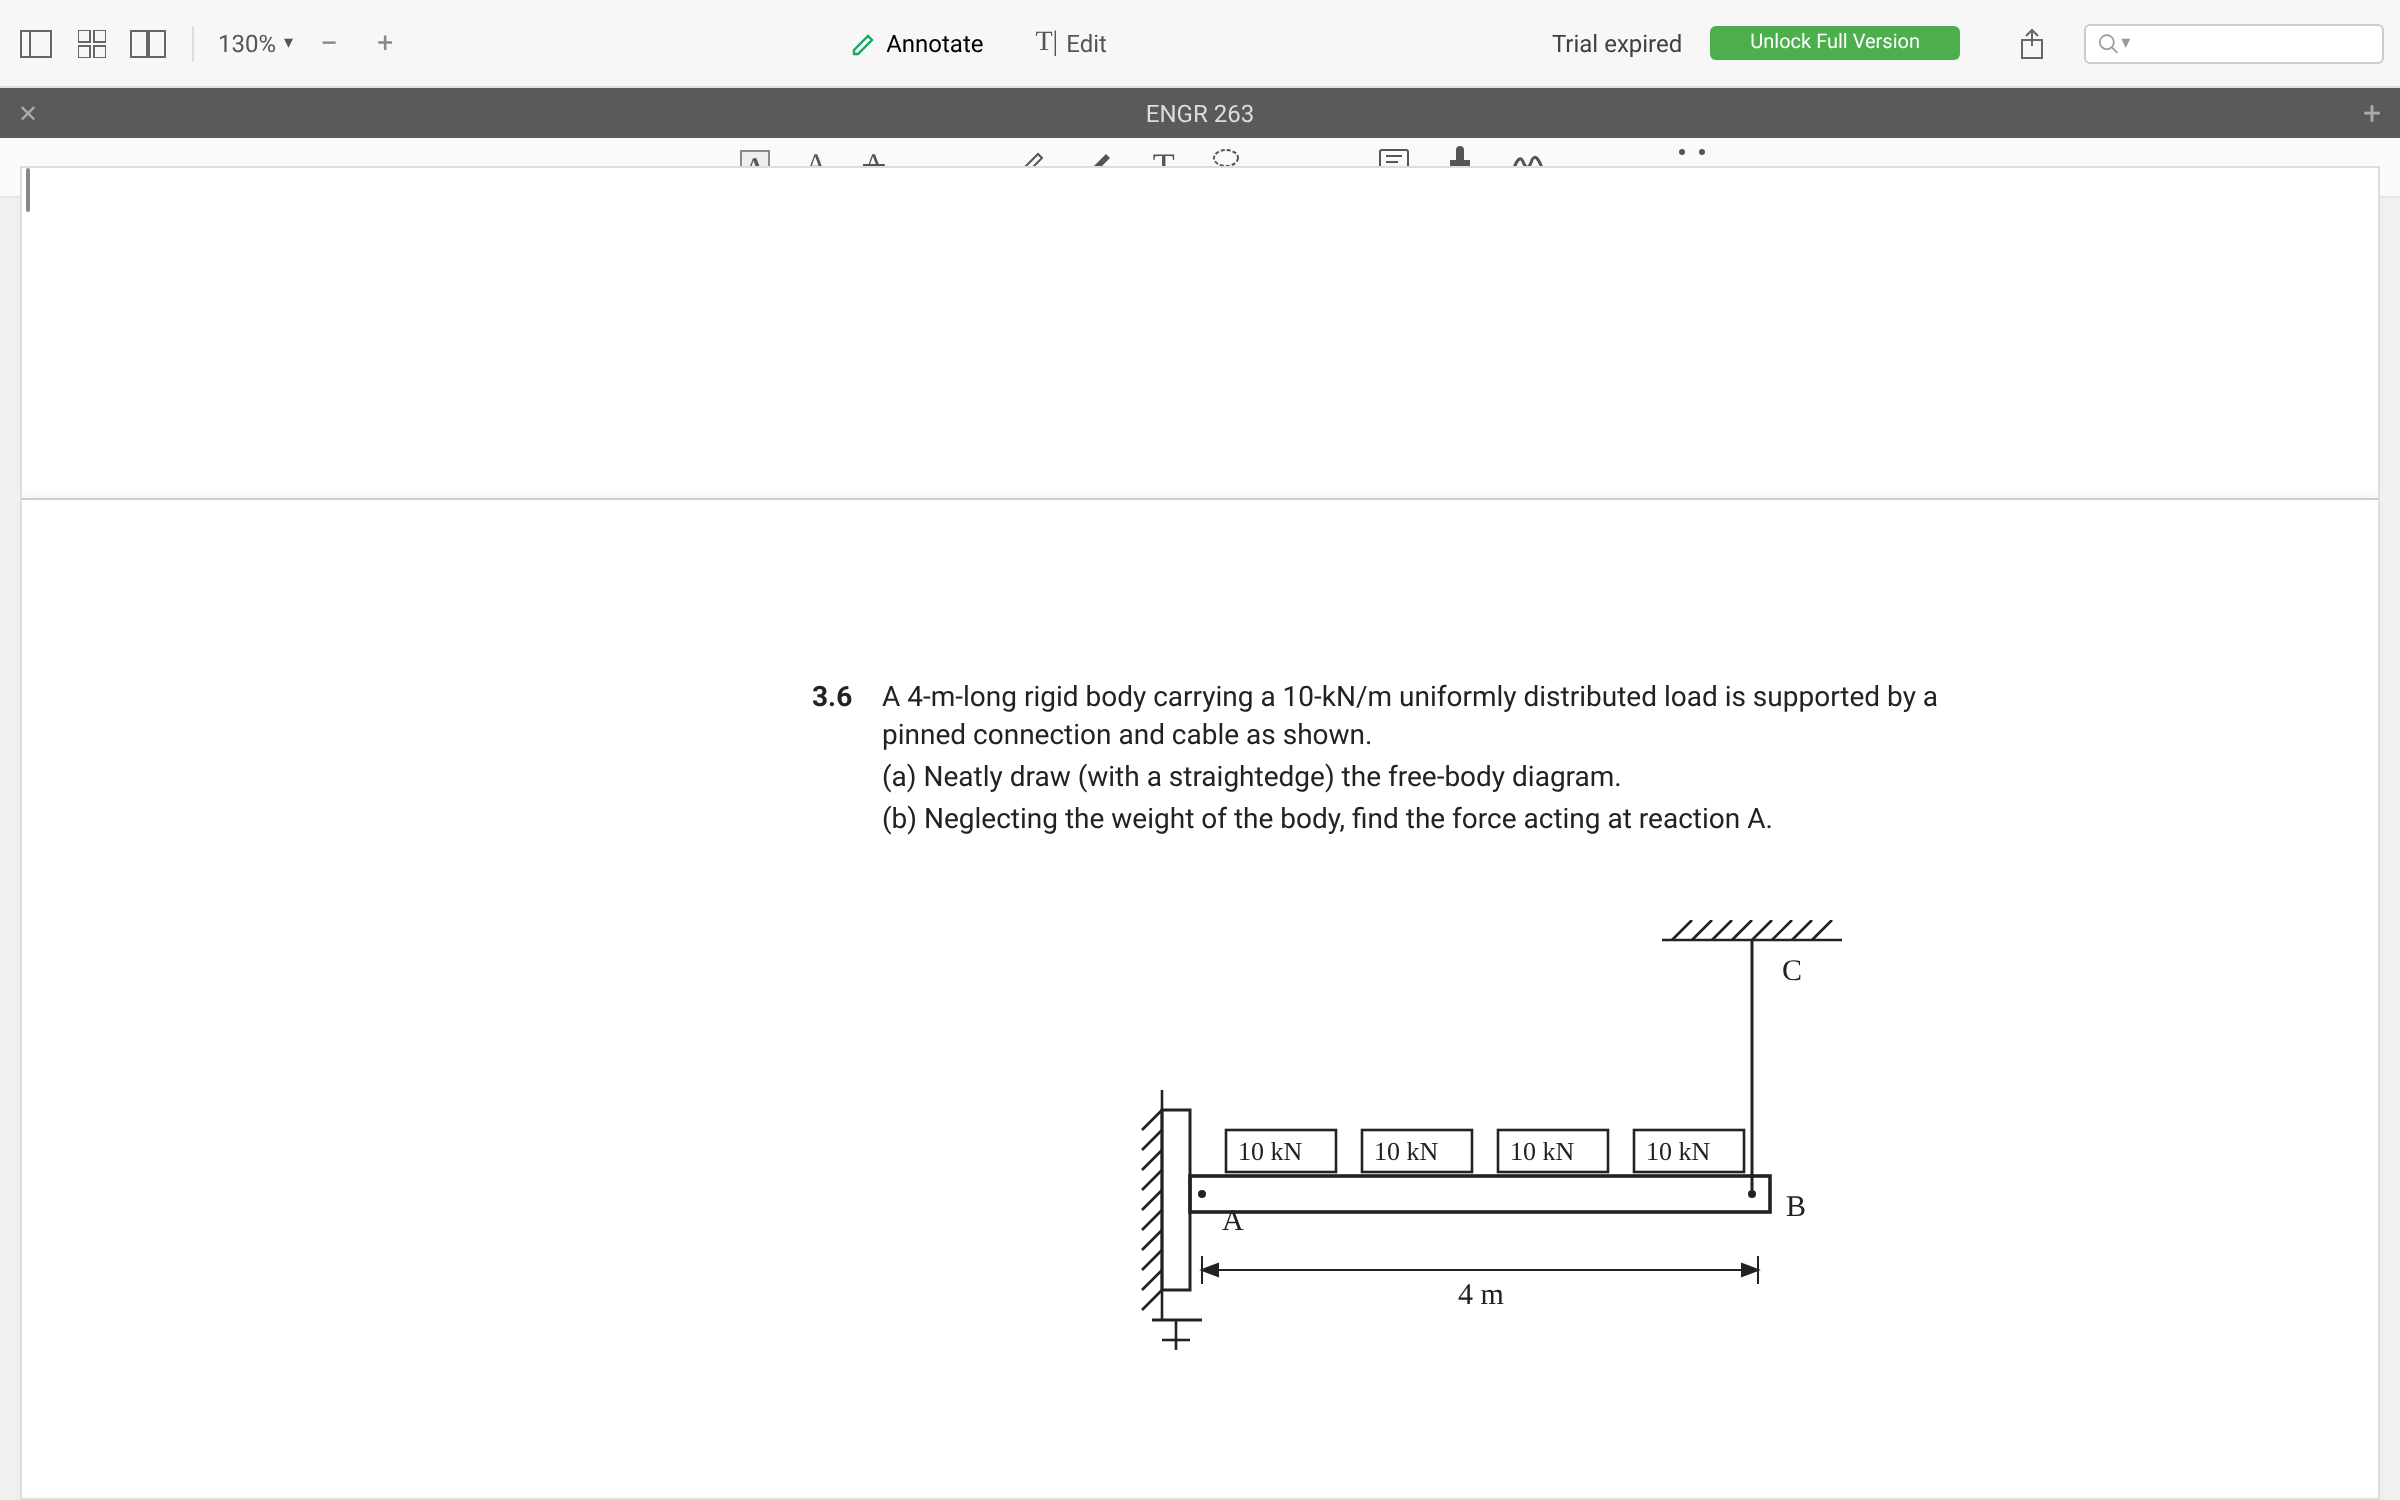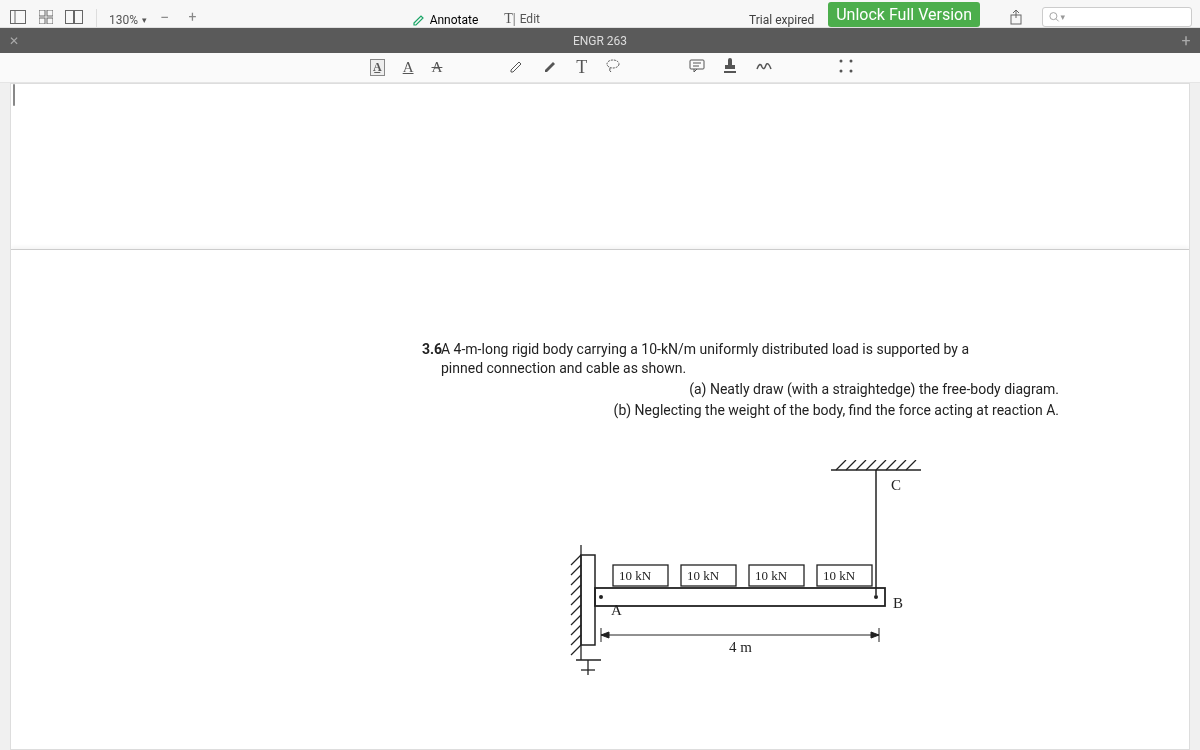--- a/index.html
+++ b/index.html
@@ -1,50 +1,50 @@
 <!DOCTYPE html>
 <html><head>
 <meta charset="utf-8">
 <style>
 * { margin:0; padding:0; box-sizing:border-box; font-family:-apple-system,BlinkMacSystemFont,"Segoe UI",Roboto,sans-serif; }
 body { background:#f0f0f0; width:1200px; height:750px; overflow:hidden; position:relative; }
 
-.topbar { height:28px; background:#f7f7f7; border-bottom:1px solid #e0e0e0; display:flex; align-items:flex-end; padding:0 8px; gap:8px; font-size:12px; color:#555; }
+.topbar { height:44px; background:#f7f7f7; border-bottom:1px solid #e0e0e0; display:flex; align-items:center; padding:0 8px; gap:8px; font-size:12px; color:#555; }
 .topbar .iconbtn { width:20px; height:20px; display:flex; align-items:center; justify-content:center; cursor:pointer; }
 .topbar .sep { width:1px; height:18px; background:#ddd; margin:0 4px; }
 .zoom { display:flex; align-items:center; gap:4px; }
 .zoom-val { font-size:12px; }
 .chev { font-size:9px; }
 .spacer { flex:1; }
 .annotate { color:#000000; display:flex; align-items:center; gap:4px; cursor:pointer; }
 .editbtn { display:flex; align-items:center; gap:4px; cursor:pointer; margin-left:18px; }
 .trial { color:#404040; font-size:12px; margin-right:6px; }
-.unlock { background:#4cae4c; color:#fff; border:none; border-radius:3px; padding:3px 8px; font-size:16px; cursor:pointer; }
+.unlock { background:#4cae4c; color:#fff; border:none; border-radius:3px; padding:3px 20px; font-size:10px; cursor:pointer; }
 .share { margin-left:18px; cursor:pointer; }
 .search { display:flex; align-items:center; border:1px solid #ccc; border-radius:3px; background:#fff; padding:1px 6px; margin-left:8px; width:150px; height:20px; }
 .search input { border:none; outline:none; font-size:11px; width:100%; }
 
 .tabbar { height:25px; background:#5a5a5a; color:#ddd; display:flex; align-items:center; font-size:12px; }
 .tabbar .close { width:28px; text-align:center; cursor:pointer; color:#aaa; }
 .tabtitle { flex:1; text-align:center; font-size:12px; }
 .addtab { width:28px; text-align:center; font-size:16px; color:#aaa; cursor:pointer; }
 
 .toolbar { height:30px; background:#fafafa; border-bottom:1px solid #e5e5e5; display:flex; align-items:center; padding-left:370px; gap:18px; color:#555; }
 .toolbar .tbtn { cursor:pointer; font-size:15px; font-family:Georgia,serif; }
 .toolbar .gap { width:30px; }
 
 .viewport { position:absolute; top:83px; left:10px; right:10px; bottom:0; background:#fff; overflow:hidden; border:1px solid #ddd; }
 .scroll-indicator { position:absolute; left:2px; top:0; width:2px; height:22px; background:#888; border-radius:1px; }
 
 .page { position:absolute; left:0; right:0; top:165px; background:#fff; border-top:1px solid #ccc; padding:0; height:600px; box-shadow:0 -2px 4px rgba(0,0,0,0.05); }
 
 .problem { position:absolute; left:430px; top:90px; right:130px; font-family:Georgia,'Times New Roman',serif; font-size:14px; color:#222; line-height:1.35; }
-.problem .num { position:absolute; left:-35px; top:0; font-weight:bold;margin-left:16px; }
+.problem .num { position:absolute; left:-35px; top:0; font-weight:bold; }
 .problem .body { }
-.problem .sub { margin-top:2px;text-align:right; }
+.problem .sub { margin-top:2px; }
 
 .figure { position:absolute; left:530px; top:210px; width:450px; height:230px; }
 .figure svg { width:100%; height:100%; }
 .hand { font-family:'Comic Sans MS','Segoe Script',cursive; font-size:15px; fill:#222; }
 .handsm { font-family:'Comic Sans MS','Segoe Script',cursive; font-size:13px; fill:#222; }
 </style>
 </head>
 <body>
 
 <div class="topbar">

